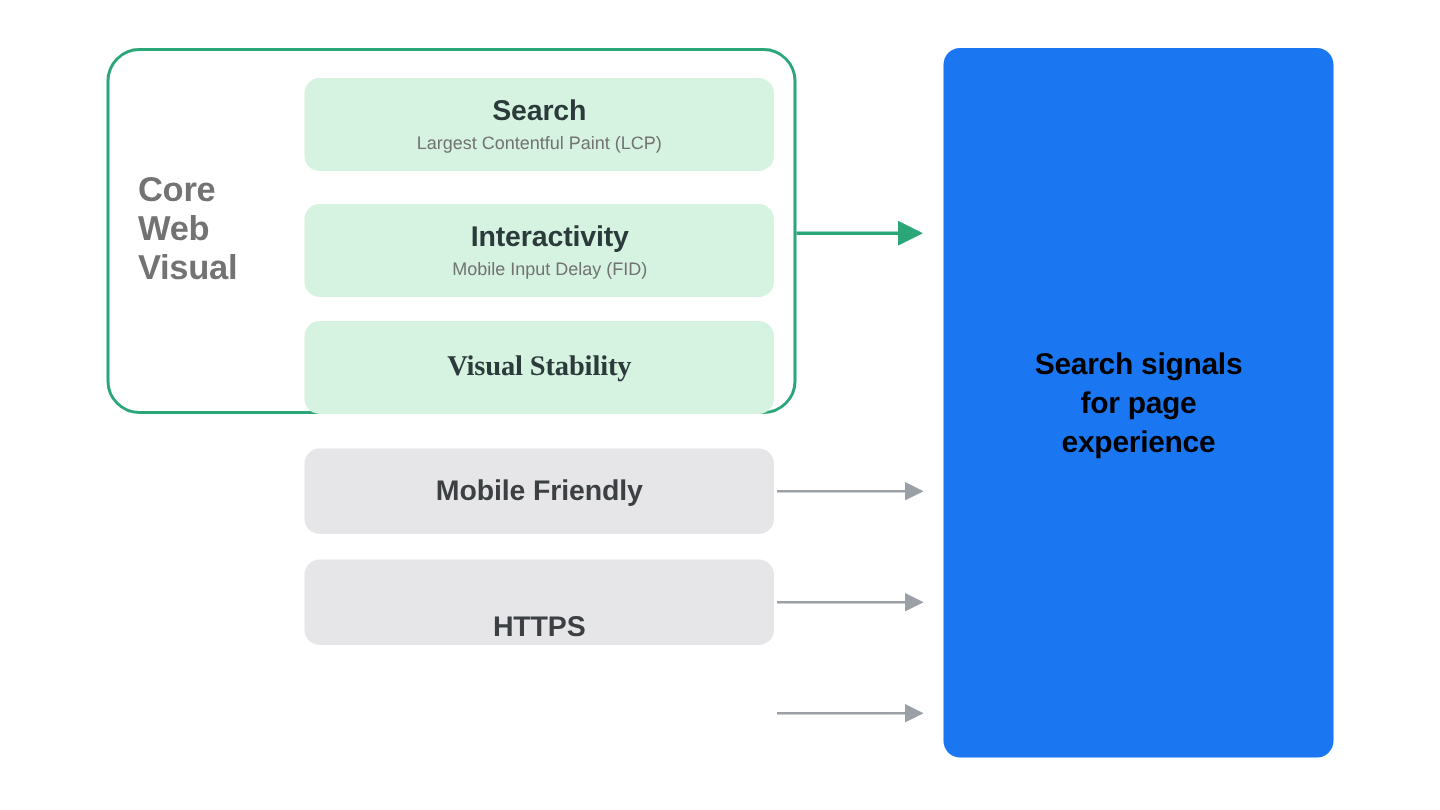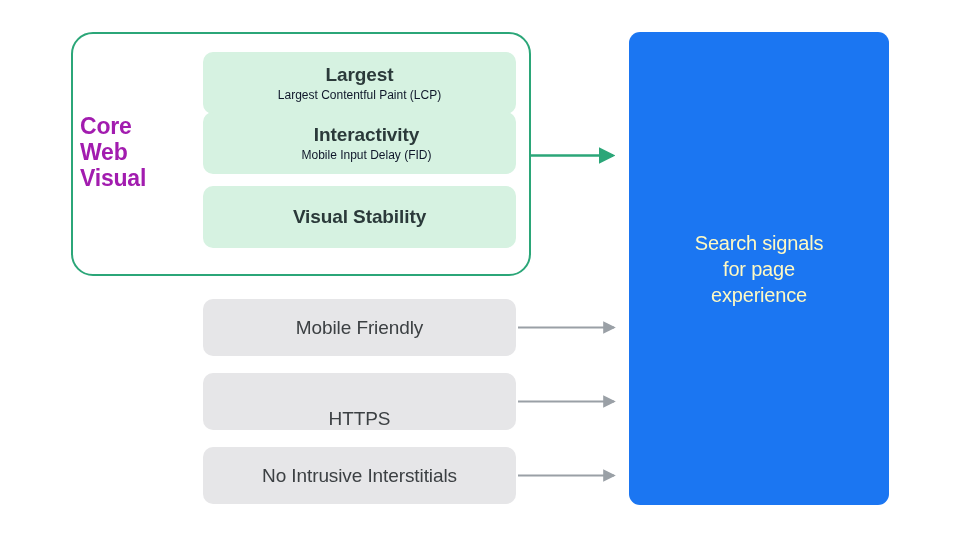--- a/index.html
+++ b/index.html
@@ -27,24 +27,24 @@
     width: 460px;
     height: 244px;
     box-sizing: border-box;
     border: 2px solid #2ba678;
     border-radius: 22px;
     background: transparent;
   }
 
   .cwv-label {
     position: absolute;
-    left: 80px;
+    left: 92px;
     top: 113px;
     width: 96px;
-    color: #a21caf;
+    color: #737373;
     font-size: 23px;
     font-weight: bold;
     line-height: 26px;
     letter-spacing: -0.2px;
     text-align: left;
   }
 
   
   .vital-card {
     position: absolute;
@@ -53,32 +53,32 @@
     height: 62px;
     background: #d6f2e1;
     border-radius: 10px;
     box-sizing: border-box;
     display: flex;
     flex-direction: column;
     align-items: center;
     justify-content: center;
   }
   .vital-card.v0 { top: 52px; }
-  .vital-card.v1 { top: 112px; padding-left: 14px; }
-  .vital-card.v2 { top: 186px; }
+  .vital-card.v1 { top: 136px; padding-left: 14px; }
+  .vital-card.v2 { top: 214px; font-family: Liberation Serif, serif; }
 
   .vital-title {
     color: #2b3a3a;
     font-size: 19px;
     font-weight: bold;
     line-height: 22px;
     letter-spacing: -0.1px;
   }
   .vital-sub {
-    color: #0f172a;
+    color: #737373;
     font-size: 12px;
     font-weight: normal;
     line-height: 16px;
     margin-top: 1px;
   }
 
   
   .gray-card {
     position: absolute;
     left: 203px;
@@ -90,21 +90,21 @@
     align-items: center;
     justify-content: center;
   }
   .gray-card.g0 { top: 299px; }
   .gray-card.g1 { top: 373px; align-items: flex-end; }
   .gray-card.g2 { top: 447px; }
 
   .gray-label {
     color: #3c4043;
     font-size: 19px;
-    font-weight: normal;
+    font-weight: bold;
     letter-spacing: -0.1px;
   }
 
   
   .arrow-svg {
     position: absolute;
     left: 0;
     top: 0;
     width: 960px;
     height: 540px;
@@ -118,23 +118,23 @@
     top: 32px;
     width: 260px;
     height: 473px;
     background: #1b76f2;
     border-radius: 11px;
     display: flex;
     align-items: center;
     justify-content: center;
   }
   .blue-text {
-    color: #fef9c3;
+    color: #000000;
     font-size: 20px;
-    font-weight: normal;
+    font-weight: bold;
     line-height: 26px;
     text-align: center;
     letter-spacing: -0.2px;
     white-space: pre-line;
     padding: 0 18px;
   }
 </style>
 </head>
 <body>
 
@@ -142,44 +142,41 @@
 
   <div class="cwv-container"></div>
 
   <div class="cwv-label">
     <div>Core</div>
     <div>Web</div>
     <div>Visual</div>
   </div>
 
   <div class="vital-card v0">
-    <div class="vital-title">Largest</div>
+    <div class="vital-title">Search</div>
     <div class="vital-sub">Largest Contentful Paint (LCP)</div>
   </div>
 
   <div class="vital-card v1">
     <div class="vital-title">Interactivity</div>
     <div class="vital-sub">Mobile Input Delay (FID)</div>
   </div>
 
   <div class="vital-card v2">
     <div class="vital-title">Visual Stability</div>
   </div>
 
   <div class="gray-card g0">
     <div class="gray-label">Mobile Friendly</div>
   </div>
 
   <div class="gray-card g1">
     <div class="gray-label">HTTPS</div>
   </div>
 
-  <div class="gray-card g2">
-    <div class="gray-label">No Intrusive Interstitials</div>
-  </div>
 
   <svg class="arrow-svg" viewBox="0 0 960 540">
     <defs>
       <marker id="head-green" markerWidth="7" markerHeight="7" refX="6" refY="3.5" orient="auto" markerUnits="strokeWidth">
         <path d="M0,0 L7,3.5 L0,7 z" fill="#2ba678"></path>
       </marker>
       <marker id="head-gray" markerWidth="7" markerHeight="7" refX="6" refY="3.5" orient="auto" markerUnits="strokeWidth">
         <path d="M0,0 L7,3.5 L0,7 z" fill="#9aa0a6"></path>
       </marker>
     </defs>

